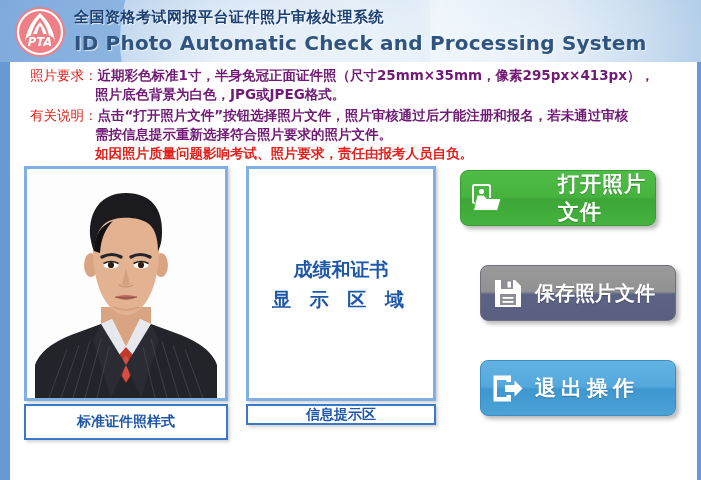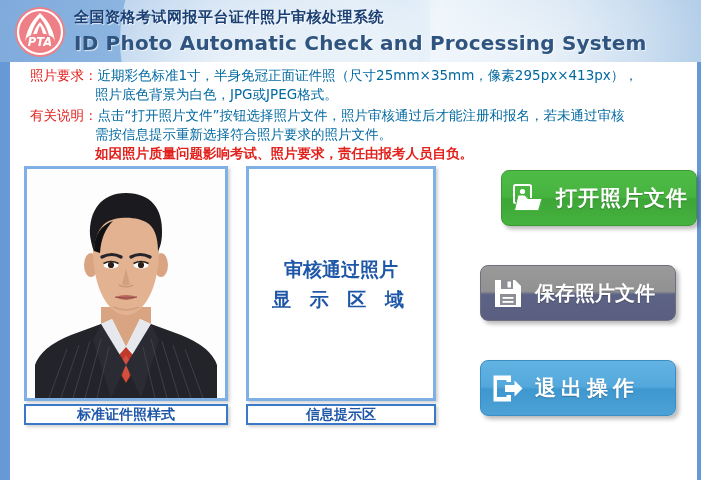--- a/index.html
+++ b/index.html
@@ -52,21 +52,21 @@
 
   
   .instructions{position:absolute;left:10px;top:62px;width:687px;height:98px;background:#fff;}
   .ins-row{display:flex;align-items:flex-start;line-height:19px;font-size:13.5px;white-space:nowrap;}
   .ins-row.r1{position:absolute;left:20px;top:4px;}
   .ins-row.r2{position:absolute;left:85px;top:23px;}
   .ins-row.r3{position:absolute;left:20px;top:44px;}
   .ins-row.r4{position:absolute;left:85px;top:63px;}
   .ins-row.r5{position:absolute;left:85px;top:82px;}
   .lbl-red{color:#e2211c;font-weight:normal;}
-  .txt-blue{color:#0369a1;font-weight:normal;}
+  .txt-blue{color:#701a75;font-weight:bold;}
   .txt-red{color:#e2211c;font-weight:bold;}
 
   
   .main{position:absolute;left:10px;top:160px;width:687px;height:290px;background:#fff;}
 
   .panel{position:absolute;background:#fff;}
   .panel-photo{
     border:3px solid #7eb0e6;
     background:#fff;
     box-sizing:border-box;
@@ -79,21 +79,21 @@
     background:#fff;
     color:#1f57a8;
     font-size:14px;
     font-weight:bold;
     display:flex;align-items:center;justify-content:center;
     box-shadow:2px 2px 3px rgba(0,0,0,.18);
   }
 
   
   #sample-panel{left:14px;top:6px;width:204px;height:235px;}
-  #sample-caption{left:14px;top:244px;width:204px;height:21px;}
+  #sample-caption{left:14px;top:244px;width:204px;height:36px;}
   #result-panel{left:236px;top:6px;width:190px;height:235px;}
   #result-caption{left:236px;top:244px;width:190px;height:21px;}
 
   .result-text{
     width:100%;height:100%;
     display:flex;flex-direction:column;align-items:center;justify-content:center;
     color:#1f57a8;font-size:19px;font-weight:bold;line-height:30px;
   }
   .result-text .l2{letter-spacing:6px;}
 
@@ -109,23 +109,24 @@
     display:flex;align-items:center;
     color:#ffffff;
     font-size:21px;font-weight:bold;
     cursor:pointer;
     box-shadow:3px 3px 4px rgba(0,0,0,.28);
     user-select:none;
   }
   .btn .bicon{width:54px;display:flex;align-items:center;justify-content:center;flex:0 0 54px;}
   .btn .blabel{flex:1;text-align:left;letter-spacing:1px;text-shadow:0 1px 1px rgba(0,0,0,.25);}
   #btn-open{
-    left:491px;top:10px;
+    left:450px;top:10px;
     background:linear-gradient(180deg,#4fbc48 0%,#46b33f 48%,#3da637 52%,#45b23e 100%);
     border:1px solid #3a9a33;
+    gap:43px;
   }
   #btn-save{
     left:470px;top:105px;
     background:linear-gradient(180deg,#9a9a9a 0%,#919191 47%,#5d6386 53%,#5a5f80 100%);
     border:1px solid #6f6f7d;
   }
   #btn-save .blabel{letter-spacing:0px;font-size:20px;}
   #btn-exit{
     left:470px;top:200px;
     background:linear-gradient(180deg,#62b3e2 0%,#53a8dc 47%,#3e97cf 53%,#4ca2d6 100%);
@@ -260,21 +261,21 @@
           <path d="M88 128 Q99 130 110 128" stroke="#8e4b45" stroke-width="1.1" fill="none"></path>
 
           <path d="M86 138 Q99 144 112 138" stroke="#d3a07d" stroke-width="1.4" fill="none"></path>
         </svg>
       </div>
     </div>
     <div id="sample-caption" class="panel-caption">标准证件照样式</div>
 
     <div id="result-panel" class="panel panel-photo">
       <div class="result-text">
-        <div class="l1">审核通过照片</div>
+        <div class="l1">成绩和证书</div>
         <div class="l2">显 示 区 域</div>
       </div>
     </div>
     <div id="result-caption" class="panel-caption">信息提示区</div>
 
     <div id="btn-open" class="btn">
       <span class="bicon">
         <svg width="34" height="32" viewBox="0 0 34 32">
           <rect x="2" y="3" width="17" height="18" rx="1.5" fill="none" stroke="#ffffff" stroke-width="2"></rect>
           <circle cx="10.5" cy="9.5" r="2.6" fill="#ffffff"></circle>

